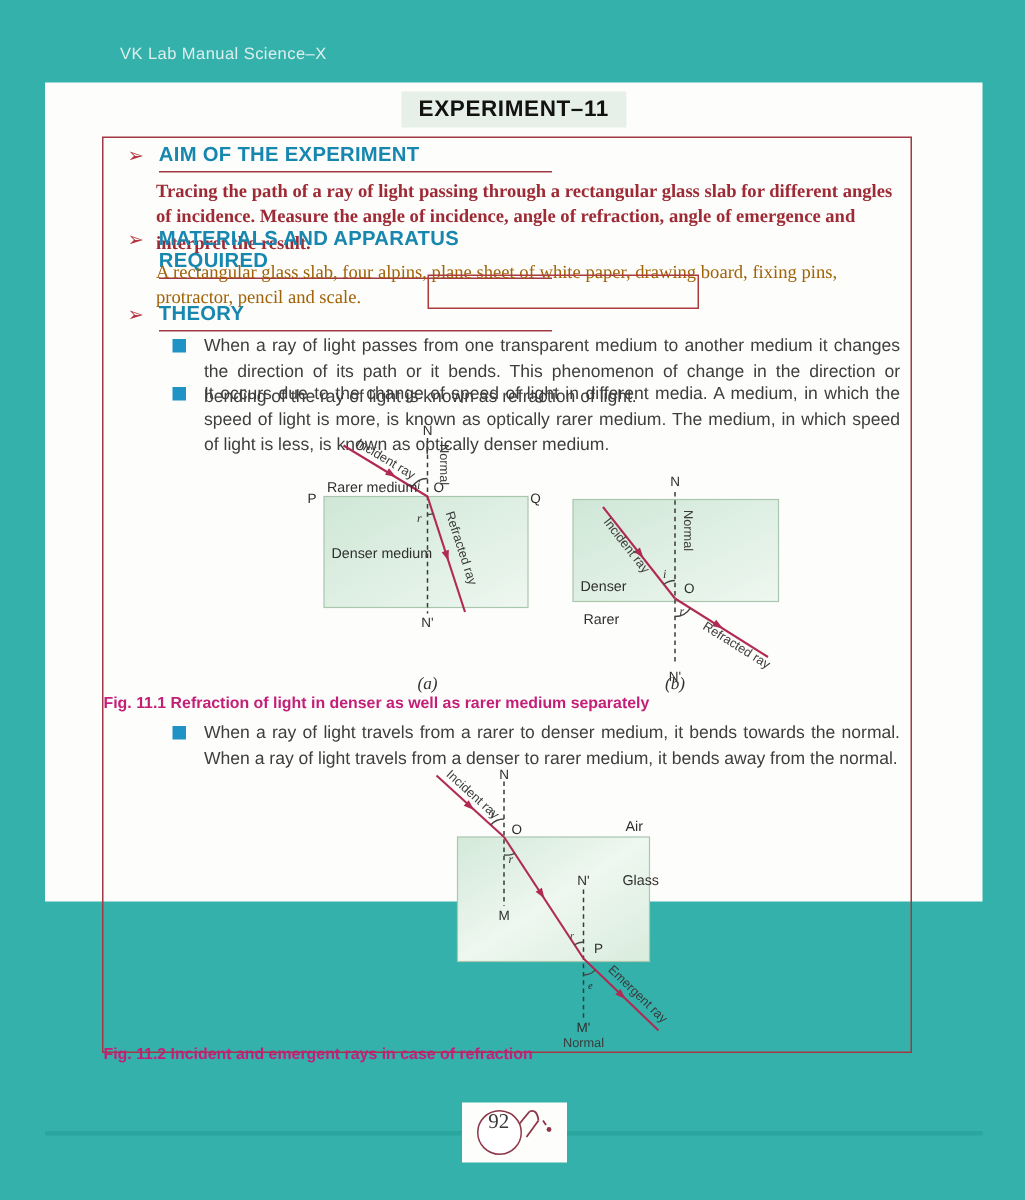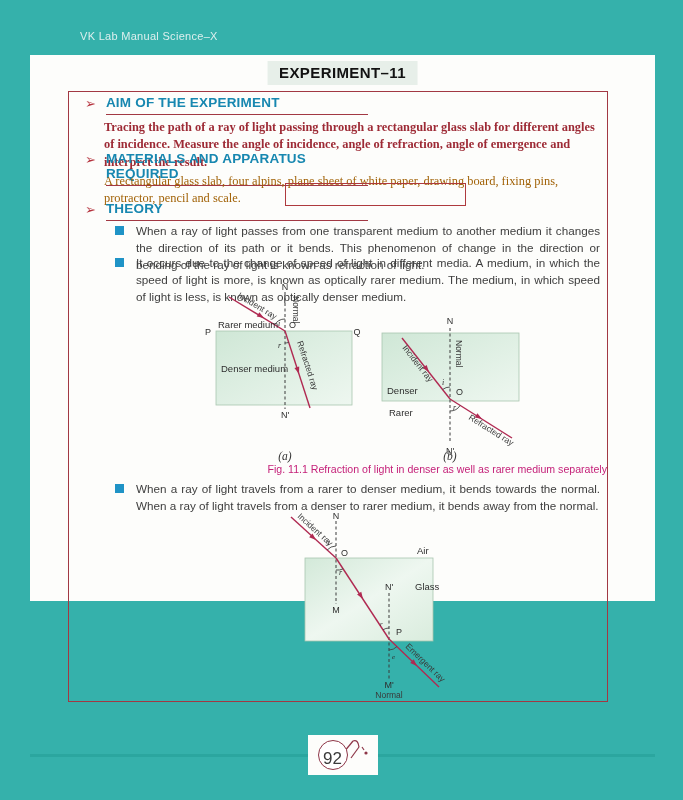--- a/index.html
+++ b/index.html
@@ -30,41 +30,41 @@
   .annot-box { position: absolute; left: 181px; top: 10px; width: 181px; height: 23px;
     border: 1.5px solid #ae3a3e; }
 
   .bullet { position: absolute; left: 46px; display: flex; gap: 12px; }
   .bullet .sq { flex: none; width: 9px; height: 9px; background: #1f93c6; margin-top: 3px; }
   .bullet p { width: 464px; font-size: 11.7px; color: #3e3e3e; line-height: 1.45; text-align: justify; }
 
   .fig-svg { position: absolute; }
   .sub-label { position: absolute; width: 70px; text-align: center; font-family: "Liberation Serif", serif;
     font-style: italic; font-size: 11.5px; color: #333; }
-  .caption { position: absolute; left: 0; right: 0; text-align: right; color: #c41f78;
-    font-weight: normal; font-size: 10.6px; }
+  .caption { position: absolute; left: 0; right: 0; text-align: left; color: #c41f78;
+    font-weight: bold; font-size: 10.6px; }
 
   svg text { font-family: "Liberation Sans", sans-serif; fill: #2e2e2e; }
   .pt { font-size: 9px; }
   .med { font-size: 9.5px; }
   .rot { font-size: 8.5px; fill: #3a3a3a; }
   .ang { font-family: "Liberation Serif", serif; font-style: italic; font-size: 8px; }
   .ang-s { font-family: "Liberation Serif", serif; font-style: italic; font-size: 7px; }
   .normal-line { stroke: #3a3a3a; stroke-width: 1; stroke-dasharray: 3 2.5; fill: none; }
   .ray { stroke: #b02a52; stroke-width: 1.4; fill: none; }
   .ray-head { fill: #b02a52; }
   .slab { stroke: #a9c6af; stroke-width: .8; }
   .arc { stroke: #444; stroke-width: .9; fill: none; }
 
   .foot-line { position: absolute; left: 0; right: 0; top: 699px; height: 2.5px; background: #2ba69f; }
   .badge { position: absolute; left: 50%; transform: translateX(-50%); top: 680px; width: 70px; height: 40px;
     background: #fdfdfb; }
   .badge-circle { position: absolute; left: 10px; top: 5px; width: 30px; height: 30px; border-radius: 50%;
-    border: 1.6px solid #8e3648; background: #fff; color: #3a3a3a; font-size: 17px;
-    display: flex; align-items: flex-end; justify-content: center; }
+    border: 1.6px solid #8e3648; background: #fff; color: #3a3a3a; font-size: 14px;
+    display: flex; align-items: flex-start; justify-content: center; font-family: Liberation Serif, serif; }
   .flask { position: absolute; left: 34px; top: 2px; }
 </style>
 </head>
 <body>
 
 <div class="canvas">
   <div class="band-title">VK Lab Manual Science–X</div>
 
   <div class="page">
     <div class="exp-title">EXPERIMENT–11</div>
@@ -210,20 +210,21 @@
         <text class="rot" transform="translate(28,6) rotate(42)">Incident ray</text>
         <text class="rot" transform="translate(136,136) rotate(44)">Emergent ray</text>
         <text class="med" x="148" y="43">Air</text>
         <text class="med" x="146" y="79">Glass</text>
         <text class="ang" x="58" y="34">i</text>
         <text class="ang" x="70" y="64">r</text>
         <text class="ang-s" x="111" y="115">r</text>
         <text class="ang-s" x="123" y="148">e</text>
       </svg>
 
+      <div class="caption" style="bottom:-8px;">Fig. 11.2  Incident and emergent rays in case of refraction</div>
     </div>
 
     <div class="foot-line"></div>
     <div class="badge">
       <svg class="flask" width="32" height="26" viewBox="0 0 32 26">
         <g fill="none" stroke="#8e3648" stroke-width="1.2">
           <path d="M2 15 L11 4"></path>
           <path d="M9 21 L17 10"></path>
           <path d="M11 4 Q16 2 17 10"></path>
           <path d="M20 10 l2 3"></path>

